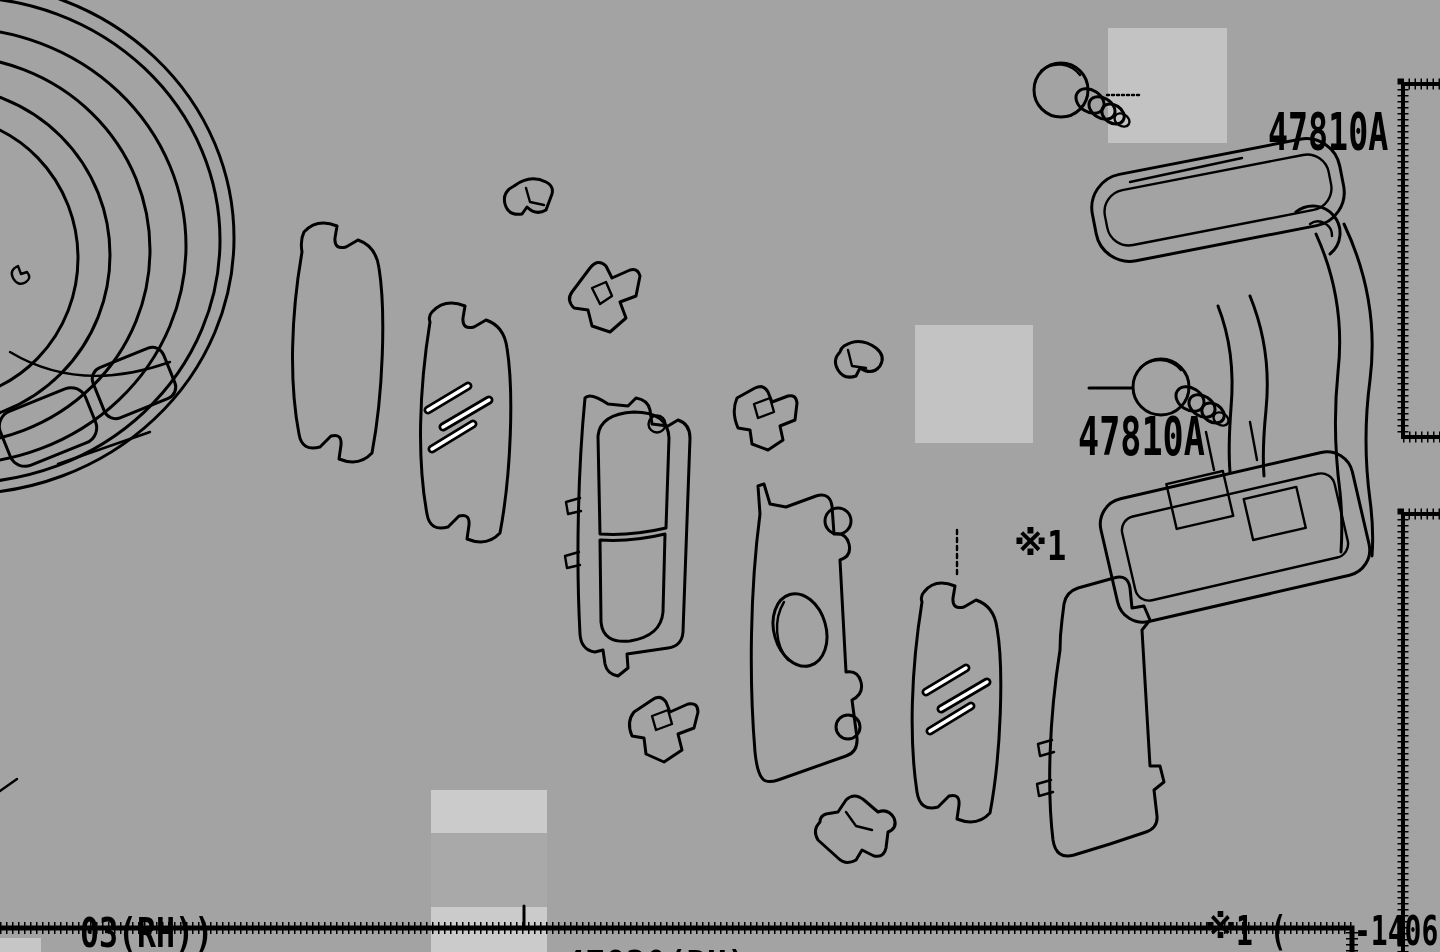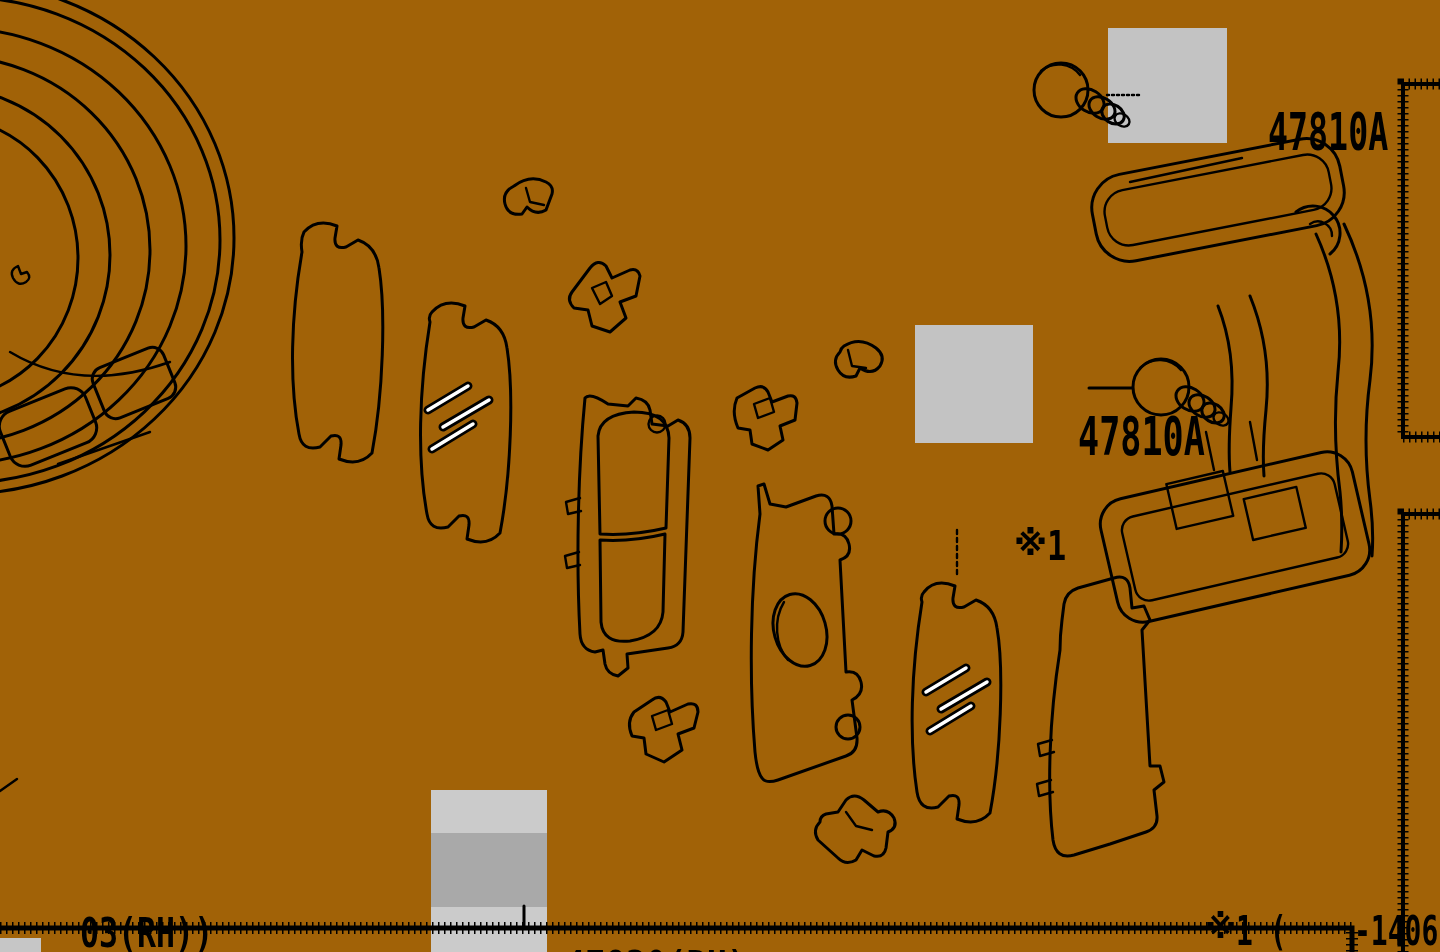--- a/index.html
+++ b/index.html
@@ -1,16 +1,16 @@
 <!DOCTYPE html>
 <html><head>
 <meta charset="utf-8">
 <style>
   html,body{margin:0;padding:0;background:#ffffff;}
-  .stage{position:relative;width:1440px;height:952px;background:#a16207;overflow:hidden;
+  .stage{position:relative;width:1440px;height:952px;background:#a3a3a3;overflow:hidden;
          font-family:"DejaVu Sans Mono", monospace;}
   .hl{position:absolute;}
   .lbl{position:absolute;color:#000;font-weight:bold;line-height:1;white-space:pre;}
   .cond{display:inline-block;transform-origin:left top;}
   .sym{display:inline-block;font-family:"DejaVu Sans", sans-serif;vertical-align:top;}
   .mono{display:inline-block;font-family:"DejaVu Sans Mono", monospace;vertical-align:top;}
   svg.art{position:absolute;left:0;top:0;}
   .ln{stroke:currentColor;fill:none;stroke-width:3;stroke-linecap:round;stroke-linejoin:round;}
   .ln2{stroke:currentColor;fill:none;stroke-width:2.4;stroke-linecap:round;stroke-linejoin:round;}
   .hatch{stroke:currentColor;fill:none;stroke-width:9;stroke-linecap:round;}

